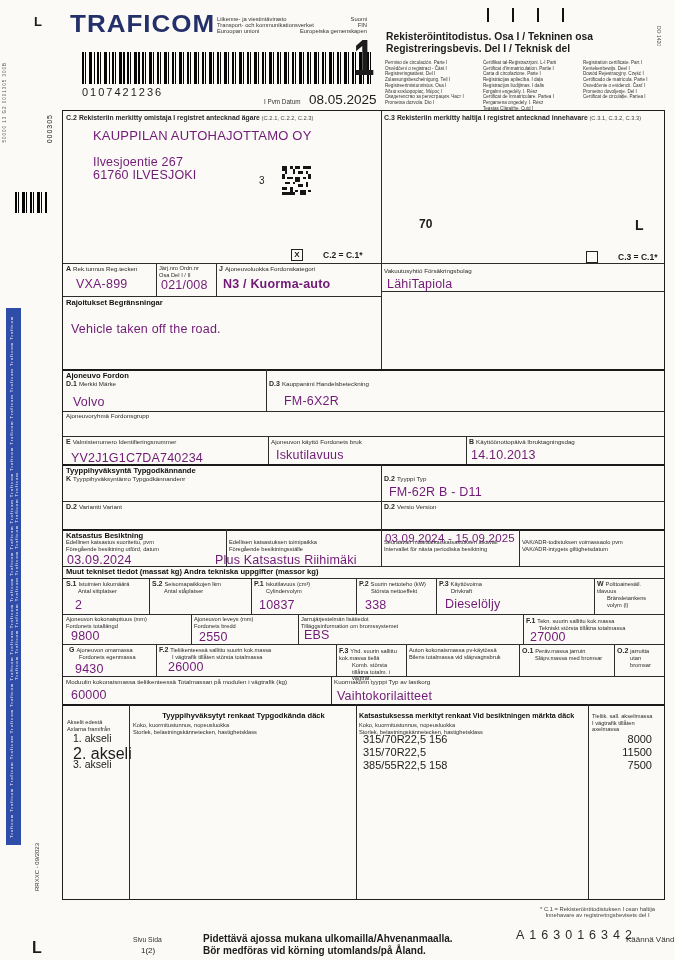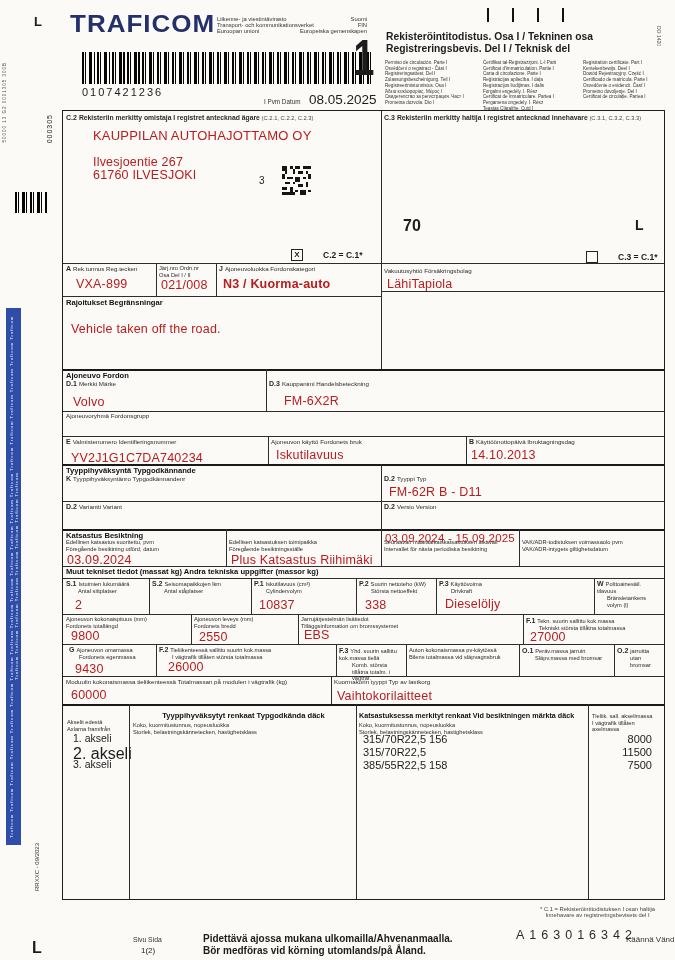--- a/index.html
+++ b/index.html
@@ -2,21 +2,21 @@
 <html><head>
 <meta charset="utf-8">
 <style>
   html,body{margin:0;padding:0;background:#e9e9e6;}
   .page{position:relative;width:675px;height:960px;background:#fbfaf7;
         font-family:"Liberation Sans",sans-serif;color:#1c1c1c;overflow:hidden;}
   .abs{position:absolute;}
   .lbl{font-size:6.2px;line-height:1.18;color:#2a2a2a;}
   .lbl2{font-size:5.7px;line-height:1.18;color:#2a2a2a;}
   .code{font-weight:bold;font-size:7px;margin-right:2px;}
-  .val{font-size:12.5px;color:#b91c1c;letter-spacing:.2px;white-space:nowrap;}
+  .val{font-size:12.5px;color:#701a75;letter-spacing:.2px;white-space:nowrap;}
   .sec{font-weight:bold;font-size:7.6px;color:#111;white-space:nowrap;}
   .hl{position:absolute;background:#2d2d2d;height:1px;}
   .hl.thick{height:1.8px;background:#1a1a1a;}
   .vl{position:absolute;background:#2d2d2d;width:1px;}
   .vert-up{writing-mode:vertical-rl;transform:rotate(180deg);}
   .vert-down{writing-mode:vertical-rl;}
   .barcode{background:repeating-linear-gradient(90deg,#050505 0 2px,transparent 2px 3px,
     #050505 3px 4px,transparent 4px 7px,#050505 7px 10px,transparent 10px 11.5px,
     #050505 11.5px 12.5px,transparent 12.5px 15px);}
   .tick{position:absolute;width:2px;height:14px;background:#111;top:8px;}
@@ -189,21 +189,21 @@
             <rect x="10" y="9" width="1" height="1"></rect>
           <rect x="0" y="10" width="5" height="1"></rect>
         </g>
       </svg>
     </div>
 
     <div class="abs lbl" style="left:321px;top:3px;white-space:nowrap;">
       <span class="code">C.3</span><b style="font-size:6.8px;">Rekisteriin merkitty haltija  I registret antecknad innehavare</b>
       <span style="font-size:5.8px;color:#444;">(C.3.1, C.3.2, C.3.3)</span>
     </div>
-    <div class="abs" style="left:340px;top:106px;font-weight:bold;font-size:16px;">70</div>
+    <div class="abs" style="left:356px;top:106px;font-weight:bold;font-size:12px;">70</div>
     <div class="abs" style="left:572px;top:106px;font-weight:bold;font-size:14px;">L</div>
 
     <div class="abs" style="left:228px;top:134px;">
       <span class="cb">X</span><span class="eqlbl">C.2 = C.1*</span>
     </div>
     <div class="abs" style="left:523px;top:136px;">
       <span class="cb"></span><span class="eqlbl">C.3 = C.1*</span>
     </div>
 
     <div class="abs lbl" style="left:3px;top:154px;">
@@ -264,21 +264,21 @@
     <div class="abs sec" style="left:3px;top:420px;">Katsastus  Besiktning</div>
     <div class="abs lbl2" style="left:3px;top:428px;">
       <span style="display:block;">Edellinen katsastus suoritettu, pvm</span>
       <span style="display:block;">Föregående besiktning utförd, datum</span>
     </div>
     <div class="abs val" style="left:4px;top:442px;">03.09.2024</div>
     <div class="abs lbl2" style="left:166px;top:428px;">
       <span style="display:block;">Edellisen katsastuksen toimipaikka</span>
       <span style="display:block;">Föregående besiktningsställe</span>
     </div>
-    <div class="abs val" style="left:168px;top:442px;">Plus Katsastus Riihimäki</div>
+    <div class="abs val" style="left:152px;top:442px;">Plus Katsastus Riihimäki</div>
     <div class="abs lbl2" style="left:321px;top:428px;width:133px;">
       <span style="display:block;">Seuraavan määräaikaiskatsastuksen aikaväli</span>
       <span style="display:block;">Intervallet för nästa periodiska besiktning</span>
     </div>
     <div class="abs val" style="left:322px;top:421px;font-size:11.5px;">03.09.2024 - 15.09.2025</div>
     <div class="abs lbl2" style="left:459px;top:428px;width:140px;">
       <span style="display:block;">VAK/ADR-todistuksen voimassaolo pvm</span>
       <span style="display:block;">VAK/ADR-intygets giltighetsdatum</span>
     </div>
 

